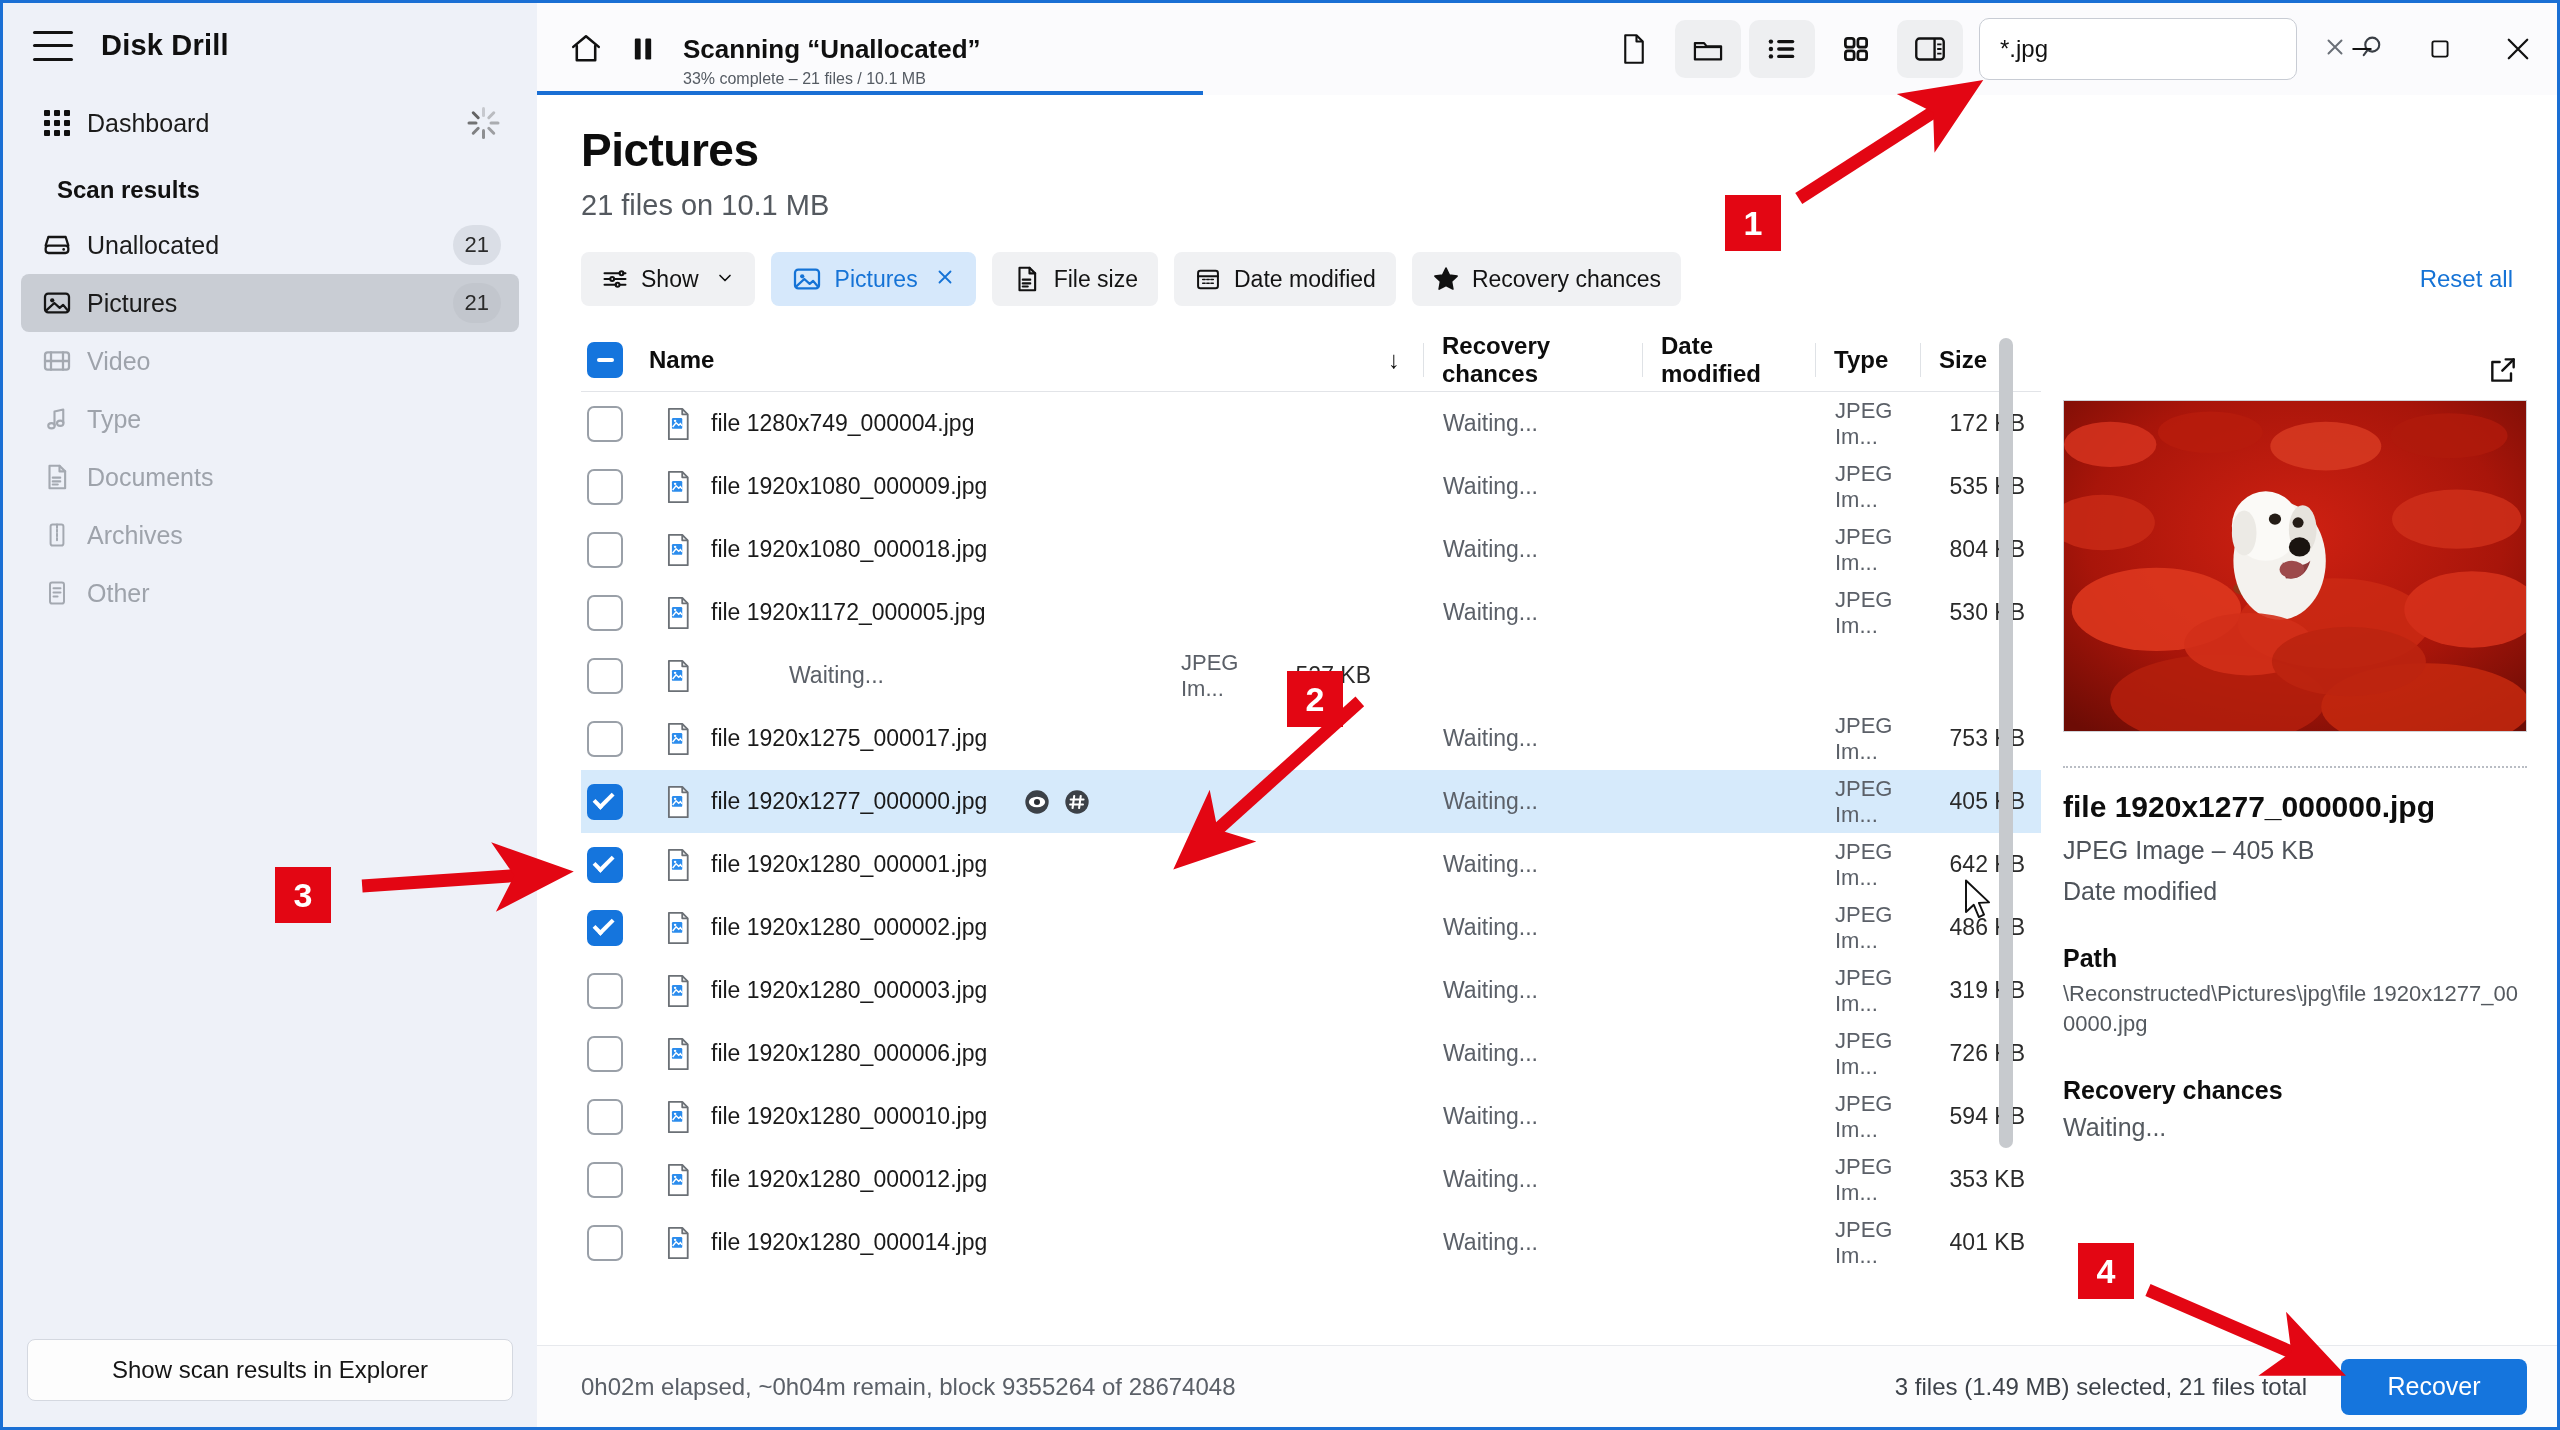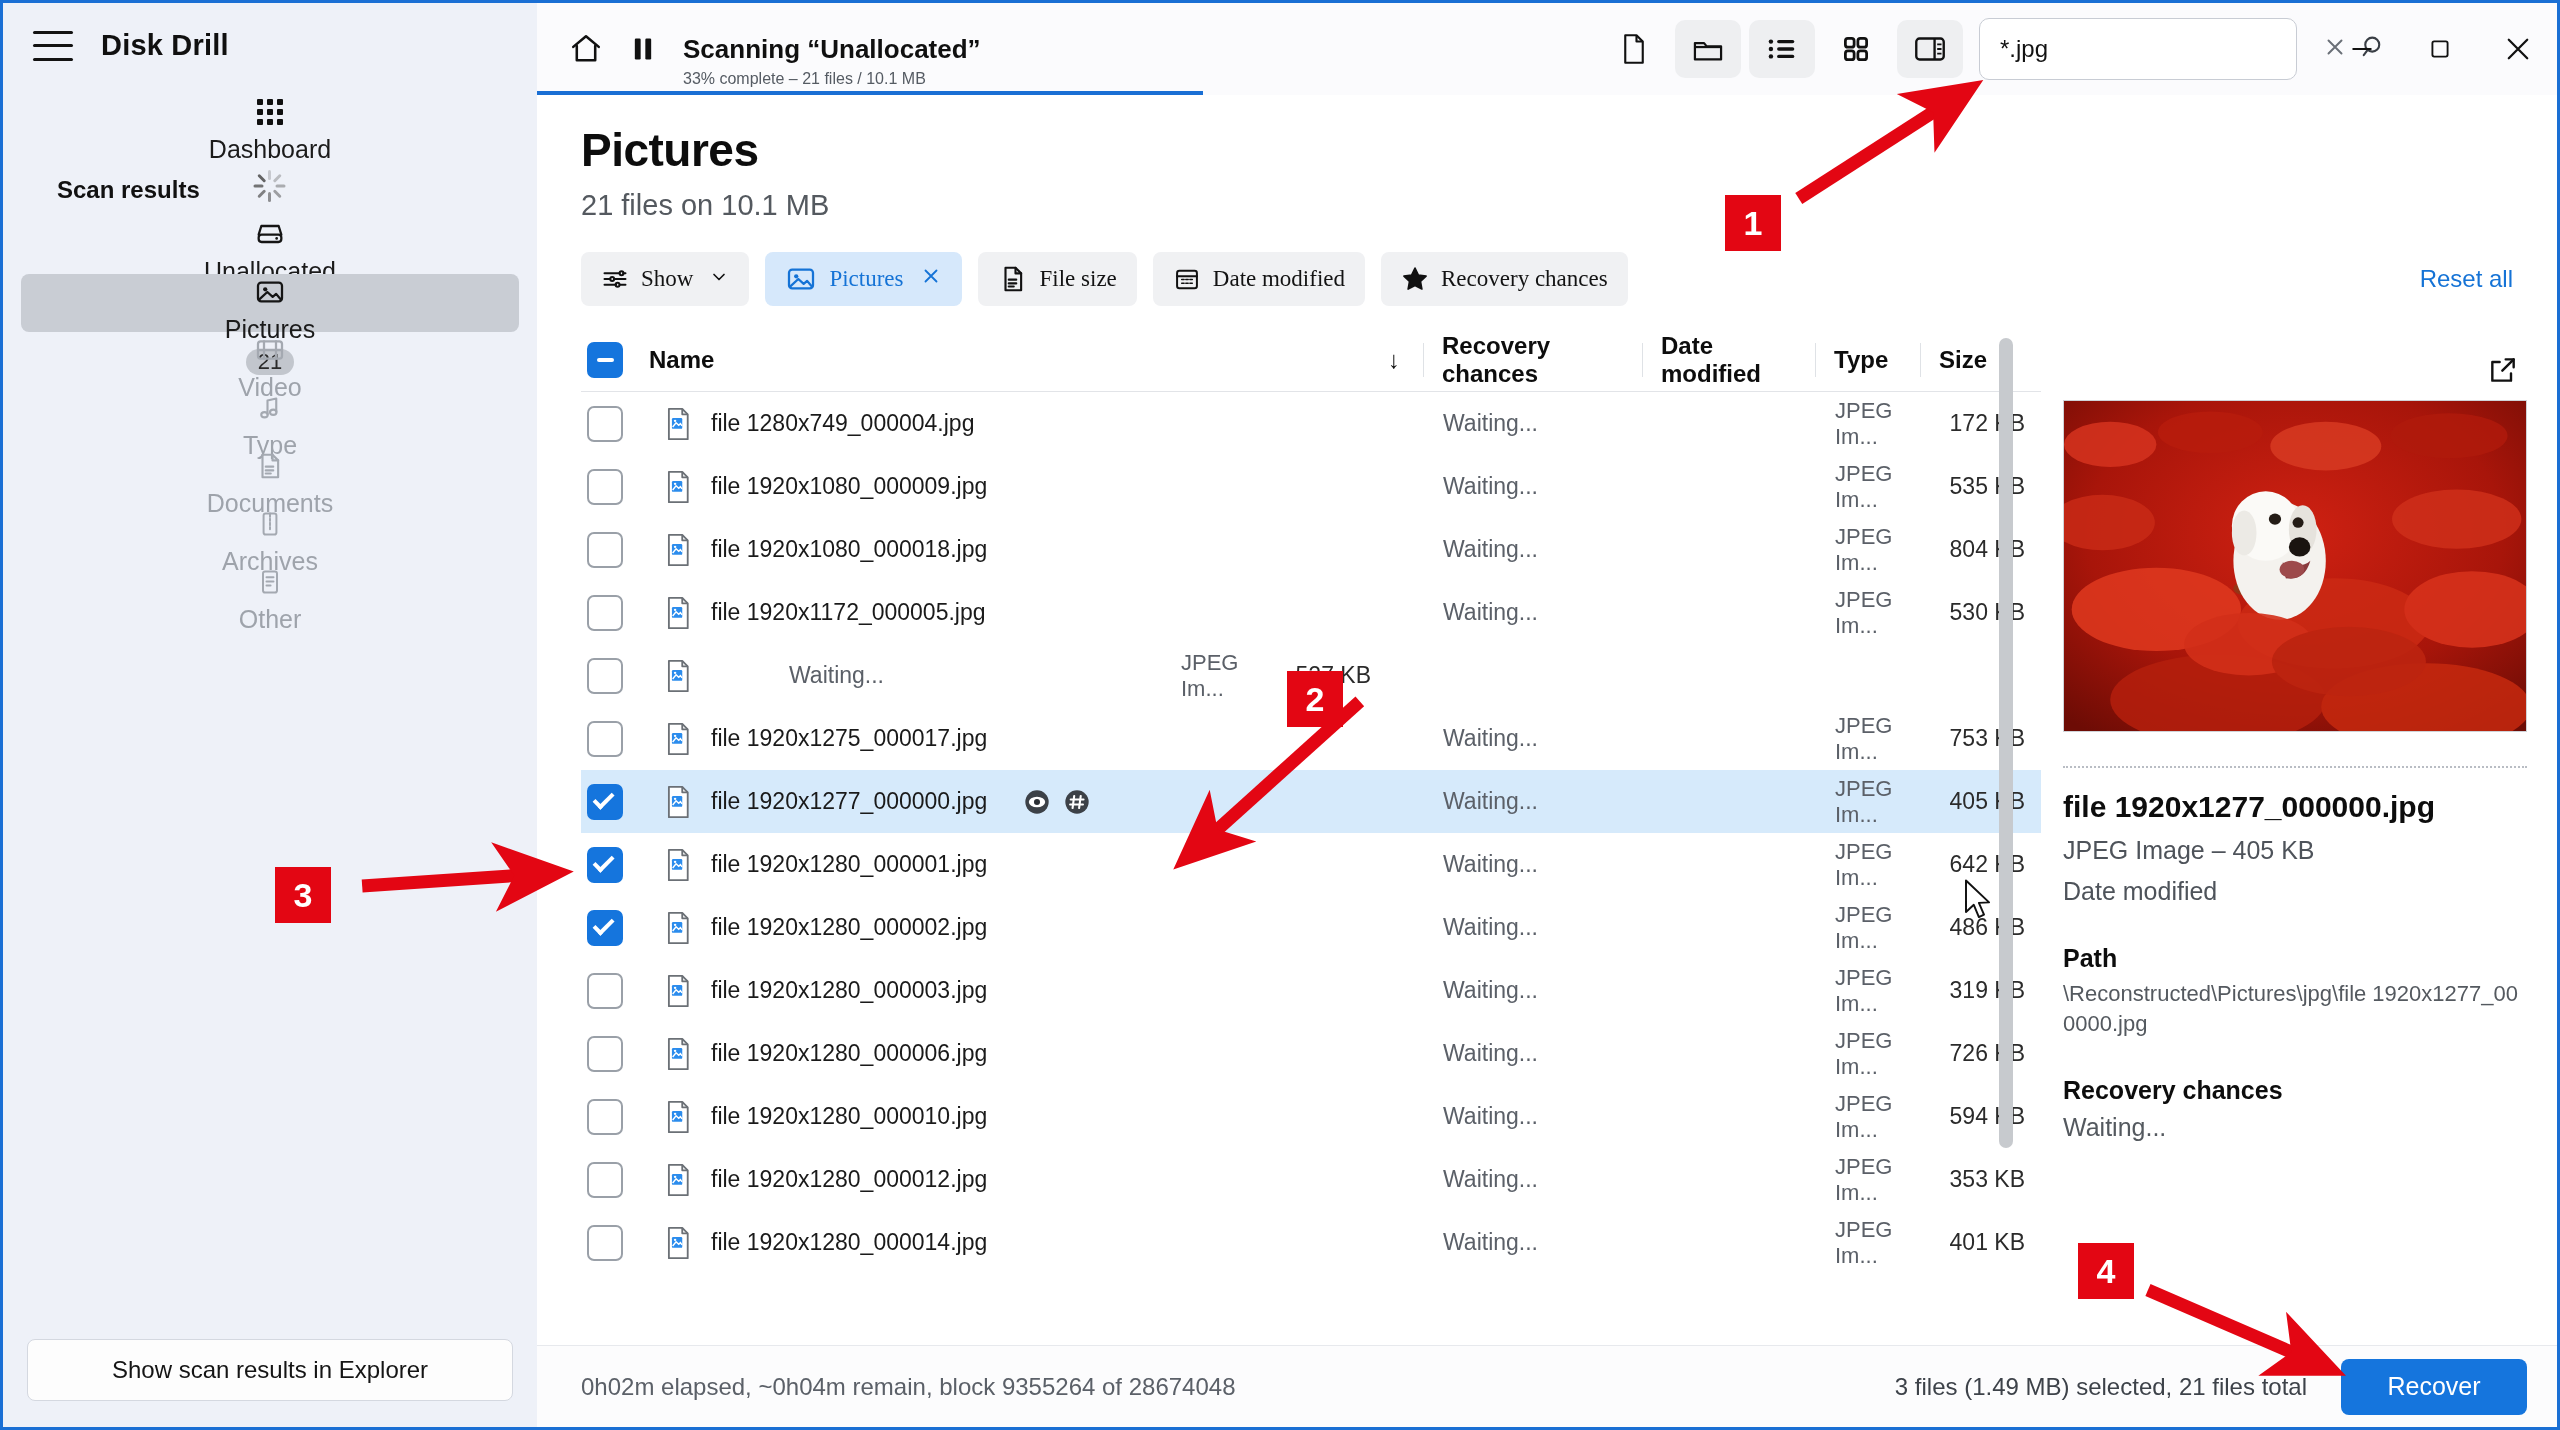--- a/index.html
+++ b/index.html
@@ -24,25 +24,24 @@
     background: #eef1f8;
     display: flex; flex-direction: column;
   }
   .side-top { display: flex; align-items: center; gap: 28px; padding: 26px 0 0 30px; }
   .hamburger { width: 40px; height: 30px; display: flex; flex-direction: column; justify-content: space-between; cursor: pointer; }
   .hamburger i { display: block; height: 3px; background: #121212; border-radius: 2px; }
   .brand { font-size: 29px; font-weight: bold; color: #101010; letter-spacing: .2px; }
 
   .nav { margin-top: 32px; padding: 0 18px; }
   .nav-item {
-    display: flex; align-items: center; gap: 5px;
+    display: flex; align-items: center; gap: 12px;
     height: 58px; padding: 0 18px; border-radius: 8px;
     color: #1b1b1b; font-size: 25px; cursor: pointer;
     position: relative;
-    flex-direction: column;
   }
   .nav-item.selected { background: #c9cdd4; }
   .nav-item.dim { color: #9ea3ab; }
   .nav-ico { width: 36px; height: 34px; display: flex; align-items: center; justify-content: center; flex: 0 0 36px; }
   .nav-label { flex: 1; }
   .badge {
     min-width: 46px; height: 40px; border-radius: 20px;
     background: #dadee6; color: #2b2b2b; font-size: 22px;
     display: flex; align-items: center; justify-content: center; padding: 0 12px;
   }
@@ -99,21 +98,21 @@
     background: #ffffff; display: flex; flex-direction: column;
   }
   .page-head { padding: 28px 44px 0; }
   .page-title { font-size: 46px; font-weight: bold; color: #0d0d0d; letter-spacing: -.5px; }
   .page-sub { font-size: 29px; color: #54595f; margin-top: 12px; }
 
   .chips { display: flex; align-items: center; gap: 16px; padding: 30px 44px 22px; }
   .chip {
     height: 54px; border-radius: 8px; background: #f0f1f3; color: #131313;
     display: flex; align-items: center; gap: 12px; padding: 0 20px;
-    font-size: 23px; cursor: pointer; font-family: Liberation Serif, serif;
+    font-size: 23px; cursor: pointer;
   }
   .chip.blue { background: #d6e8fb; color: #1573d6; }
   .chip .x { font-size: 25px; color: #1573d6; margin-left: 4px; }
   .reset { margin-left: auto; color: #1573d6; font-size: 24px; cursor: pointer; }
 
   .content { flex: 1; display: flex; min-height: 0; padding: 0 0 0 44px; }
 
   
   .table-wrap { flex: 1; min-width: 0; display: flex; flex-direction: column; position: relative; }
   .thead {

